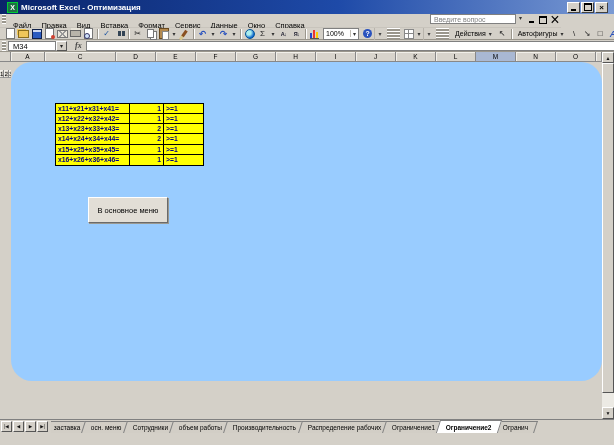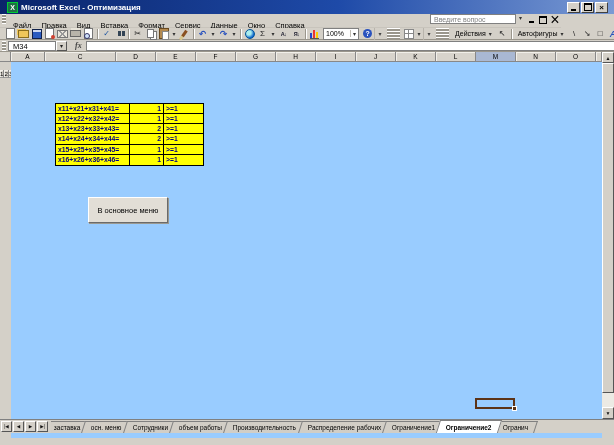--- a/index.html
+++ b/index.html
@@ -93,21 +93,21 @@
     border-right:1px solid #888;border-bottom:1px solid #888;box-sizing:border-box;}
   .colheads{position:absolute;left:11px;top:0;width:591px;height:10px;display:flex;overflow:hidden;}
   .ch{flex:none;width:40px;height:10px;background:#D8D4CC;border-right:1px solid #888;border-bottom:1px solid #888;
     box-sizing:border-box;font-size:6.5px;color:#000;text-align:center;line-height:9px;box-shadow:inset 1px 1px 0 #f2f0ea;}
   .ch:nth-of-type(1){width:34px;} .ch:nth-of-type(2){width:71px;}
   .ch.sel{background:#A9B8D3;box-shadow:none;}
   .ch.stub{width:6px;}
   .rowheads{position:absolute;left:0;top:10px;width:11px;height:357px;overflow:hidden;}
   .rh{width:11px;height:10.2px;background:#D8D4CC;border-right:1px solid #888;border-bottom:1px solid #999;
     box-sizing:border-box;font-size:6.2px;color:#000;text-align:center;line-height:9.5px;box-shadow:inset 1px 1px 0 #f2f0ea;}
-  .gridarea{position:absolute;left:11px;top:10px;width:591px;height:376px;background:var(--sheet-fill,#99CCFF);overflow:hidden;}
+  .gridarea{position:absolute;left:11px;top:10px;width:591px;height:319px;background:var(--sheet-fill,#99CCFF);overflow:hidden;border-radius:21px;}
 
   .ctable{position:absolute;left:44px;top:40.8px;border:1px solid #000;background:var(--table-fill,#FFFF00);}
   .ctr{display:flex;height:10.2px;box-sizing:border-box;}
   .ctr span{display:block;height:10.2px;box-sizing:border-box;border-bottom:1px solid #000;
     font-size:6.8px;font-weight:bold;color:var(--table-text,#000080);line-height:9.5px;overflow:hidden;white-space:nowrap;}
   .ctr:last-child span{border-bottom:none;}
   .cf{width:73px;padding-left:2px;}
   .cv{width:34px;border-left:1px solid #000;text-align:right;padding-right:2px;}
   .cc{width:40px;border-left:1px solid #000;padding-left:2px;}
 

